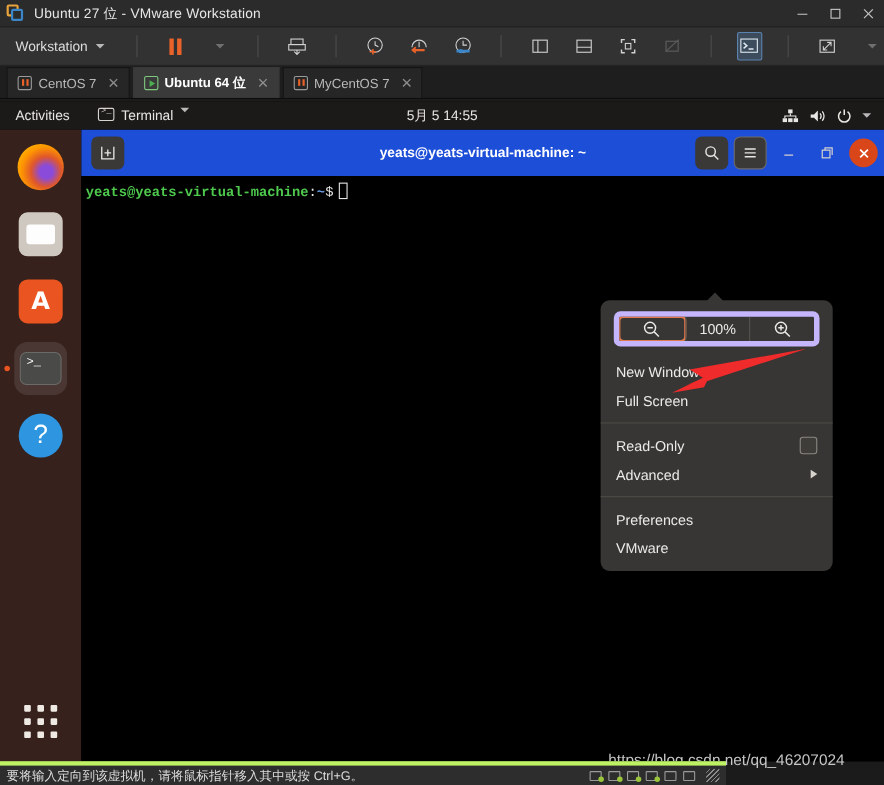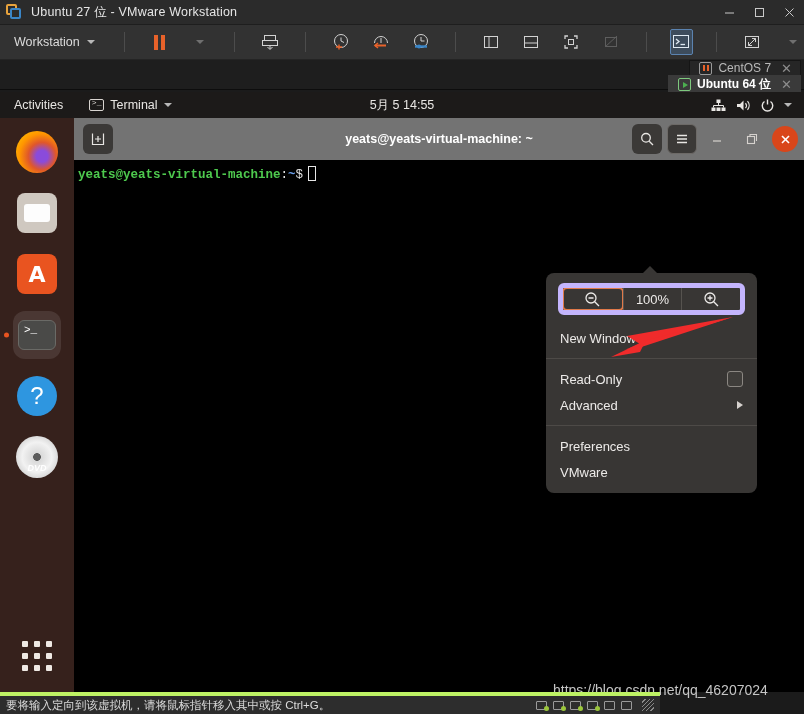--- a/index.html
+++ b/index.html
@@ -40,21 +40,21 @@
   .tb-sep { width: 1px; height: 20px; background: #4c4c4c; margin: 0 7px; }
   .tb-btn { width: 26px; height: 26px; display: flex; align-items: center; justify-content: center; }
   .tb-btn.active { background: #3d4c5c; border: 1px solid #5b83b0; border-radius: 2px; }
   .pause-ic { display: flex; gap: 3px; }
   .pause-ic i { display: block; width: 4px; height: 15px; background: #e8622a; }
   .caret-sm { width: 0; height: 0; border-left: 4px solid transparent; border-right: 4px solid transparent;
               border-top: 4px solid #6f6f6f; margin-left: 2px; }
 
   
   .vm-tabs { height: 30px; background: #1e1e1e; display: flex; align-items: flex-end;
-             padding-left: 6px; border-bottom: 1px solid #0d0d0d; flex-direction: column; }
+             padding-left: 6px; border-bottom: 1px solid #0d0d0d; }
   .vm-tab {
     height: 28px; display: flex; align-items: center; gap: 6px; padding: 0 8px 0 9px;
     background: #262626; color: #b9b9b9; font-size: 12px; margin-right: 3px;
     border: 1px solid #151515; border-bottom: none;
   }
   .vm-tab.active { background: #3a3a3a; color: #ffffff; font-weight: bold; border-color: #3a3a3a; }
   .tab-ic { width: 13px; height: 13px; border: 1.5px solid #9a9a9a; border-radius: 2px;
             position: relative; flex: 0 0 auto; }
   .tab-ic.paused::after { content: ""; position: absolute; left: 3px; top: 2px;
             width: 2px; height: 6px; background: #e8622a; box-shadow: 4px 0 0 #e8622a; }
@@ -64,21 +64,21 @@
             border-bottom: 3.5px solid transparent; }
   .tab-close { color: #8d8d8d; font-size: 13px; margin-left: 4px; line-height: 1; }
 
   
   .guest { position: absolute; left: 0; top: 92px; width: 804px; height: 600px; background: #000; }
 
   
   .u-panel { height: 26px; background: #1c1a19; display: flex; align-items: center;
              color: #e8e6e3; font-size: 12.5px; position: relative; }
   .u-activities { padding: 0 10px 0 14px; }
-  .u-app-menu { display: flex; align-items: center; gap: 6px; padding-left: 16px; }
+  .u-app-menu { display: flex; align-items: flex-start; gap: 6px; padding-left: 16px; }
   .term-mini { width: 15px; height: 12px; border: 1.3px solid #d8d4d0; border-radius: 2px;
                position: relative; }
   .term-mini::after { content: ">_"; position: absolute; left: 1.5px; top: -2.5px;
                font-size: 8px; font-family: "Liberation Mono", monospace; color: #d8d4d0; }
   .u-clock { position: absolute; left: 0; right: 0; text-align: center; font-size: 12.5px; }
   .u-tray { margin-left: auto; display: flex; align-items: center; gap: 10px; padding-right: 12px; }
 
   
   .u-dock { position: absolute; left: 0; top: 26px; width: 74px; height: 574px;
             background: #36211c; display: flex; flex-direction: column; align-items: center;
@@ -107,21 +107,21 @@
      background: radial-gradient(circle at 50% 50%, #5b5b5b 0 12%, #d9d9d9 14%, #f2f2f2 50%, #b9b9b9 100%);
      display: flex; align-items: flex-end; justify-content: center; font-size: 9px;
      font-weight: bold; font-style: italic; color: #fff; padding-bottom: 5px; }
   .dock-apps { margin-top: auto; margin-bottom: 12px; width: 48px; height: 48px;
      display: grid; grid-template-columns: repeat(3, 6px); grid-template-rows: repeat(3, 6px);
      gap: 6px; align-content: center; justify-content: center; }
   .dock-apps i { display: block; width: 6px; height: 6px; background: #efe9e4; border-radius: 1px; }
 
   
   .term-win { position: absolute; left: 74px; top: 26px; right: 0; bottom: 0; background: #000; }
-  .term-head { height: 42px; background: #737373; display: flex; align-items: center;
+  .term-head { height: 42px; background: #1d4ed8; display: flex; align-items: center;
      padding: 0 6px 0 9px; position: relative; }
   .th-btn { width: 30px; height: 30px; border-radius: 6px; display: flex;
      align-items: center; justify-content: center; color: #e8e6e3; }
   .th-btn.boxed { background: #3b3937; }
   .th-btn.outlined { border: 1px solid #6d6a67; background: #3b3937; }
   .th-title { position: absolute; left: 0; right: 0; text-align: center; color: #ffffff;
      font-size: 12.5px; font-weight: bold; pointer-events: none; }
   .th-right { margin-left: auto; display: flex; align-items: center; gap: 5px; z-index: 2; }
   .th-close { width: 26px; height: 26px; border-radius: 50%; background: #d9461a; color: #fff;
      display: flex; align-items: center; justify-content: center; font-size: 13px; }
@@ -359,23 +359,20 @@
           </span>
       </div>
       <div class="dock-item">
         <span class="ic-store">A</span>
       </div>
       <div class="dock-item active">
         <span class="ic-term"></span>
       </div>
       <div class="dock-item">
         <span class="ic-help">?</span>
-      </div>
-      <div class="dock-item">
-        <span class="ic-dvd">DVD</span>
       </div>
       <div class="dock-apps">
         <i></i>
           <i></i>
           <i></i>
           <i></i>
           <i></i>
           <i></i>
           <i></i>
           <i></i>
@@ -445,20 +442,23 @@
             <line x1="10.7" y1="10.7" x2="15" y2="15" stroke="#eceae8" stroke-width="1.3"></line>
             <line x1="4.5" y1="7" x2="9.5" y2="7" stroke="#eceae8" stroke-width="1.3"></line>
             <line x1="7" y1="4.5" x2="7" y2="9.5" stroke="#eceae8" stroke-width="1.3"></line>
           </svg>
         </div>
       </div>
 
       <div class="menu-item">
         <span>New Window</span>
       </div>
+      <div class="menu-item">
+        <span>Full Screen</span>
+      </div>
 
       <div class="menu-sep"></div>
 
       <div class="menu-item">
         <span>Read-Only</span>
         <span class="mi-check"></span>
       </div>
       <div class="menu-item">
         <span>Advanced</span>
         <span class="mi-arrow"></span>

